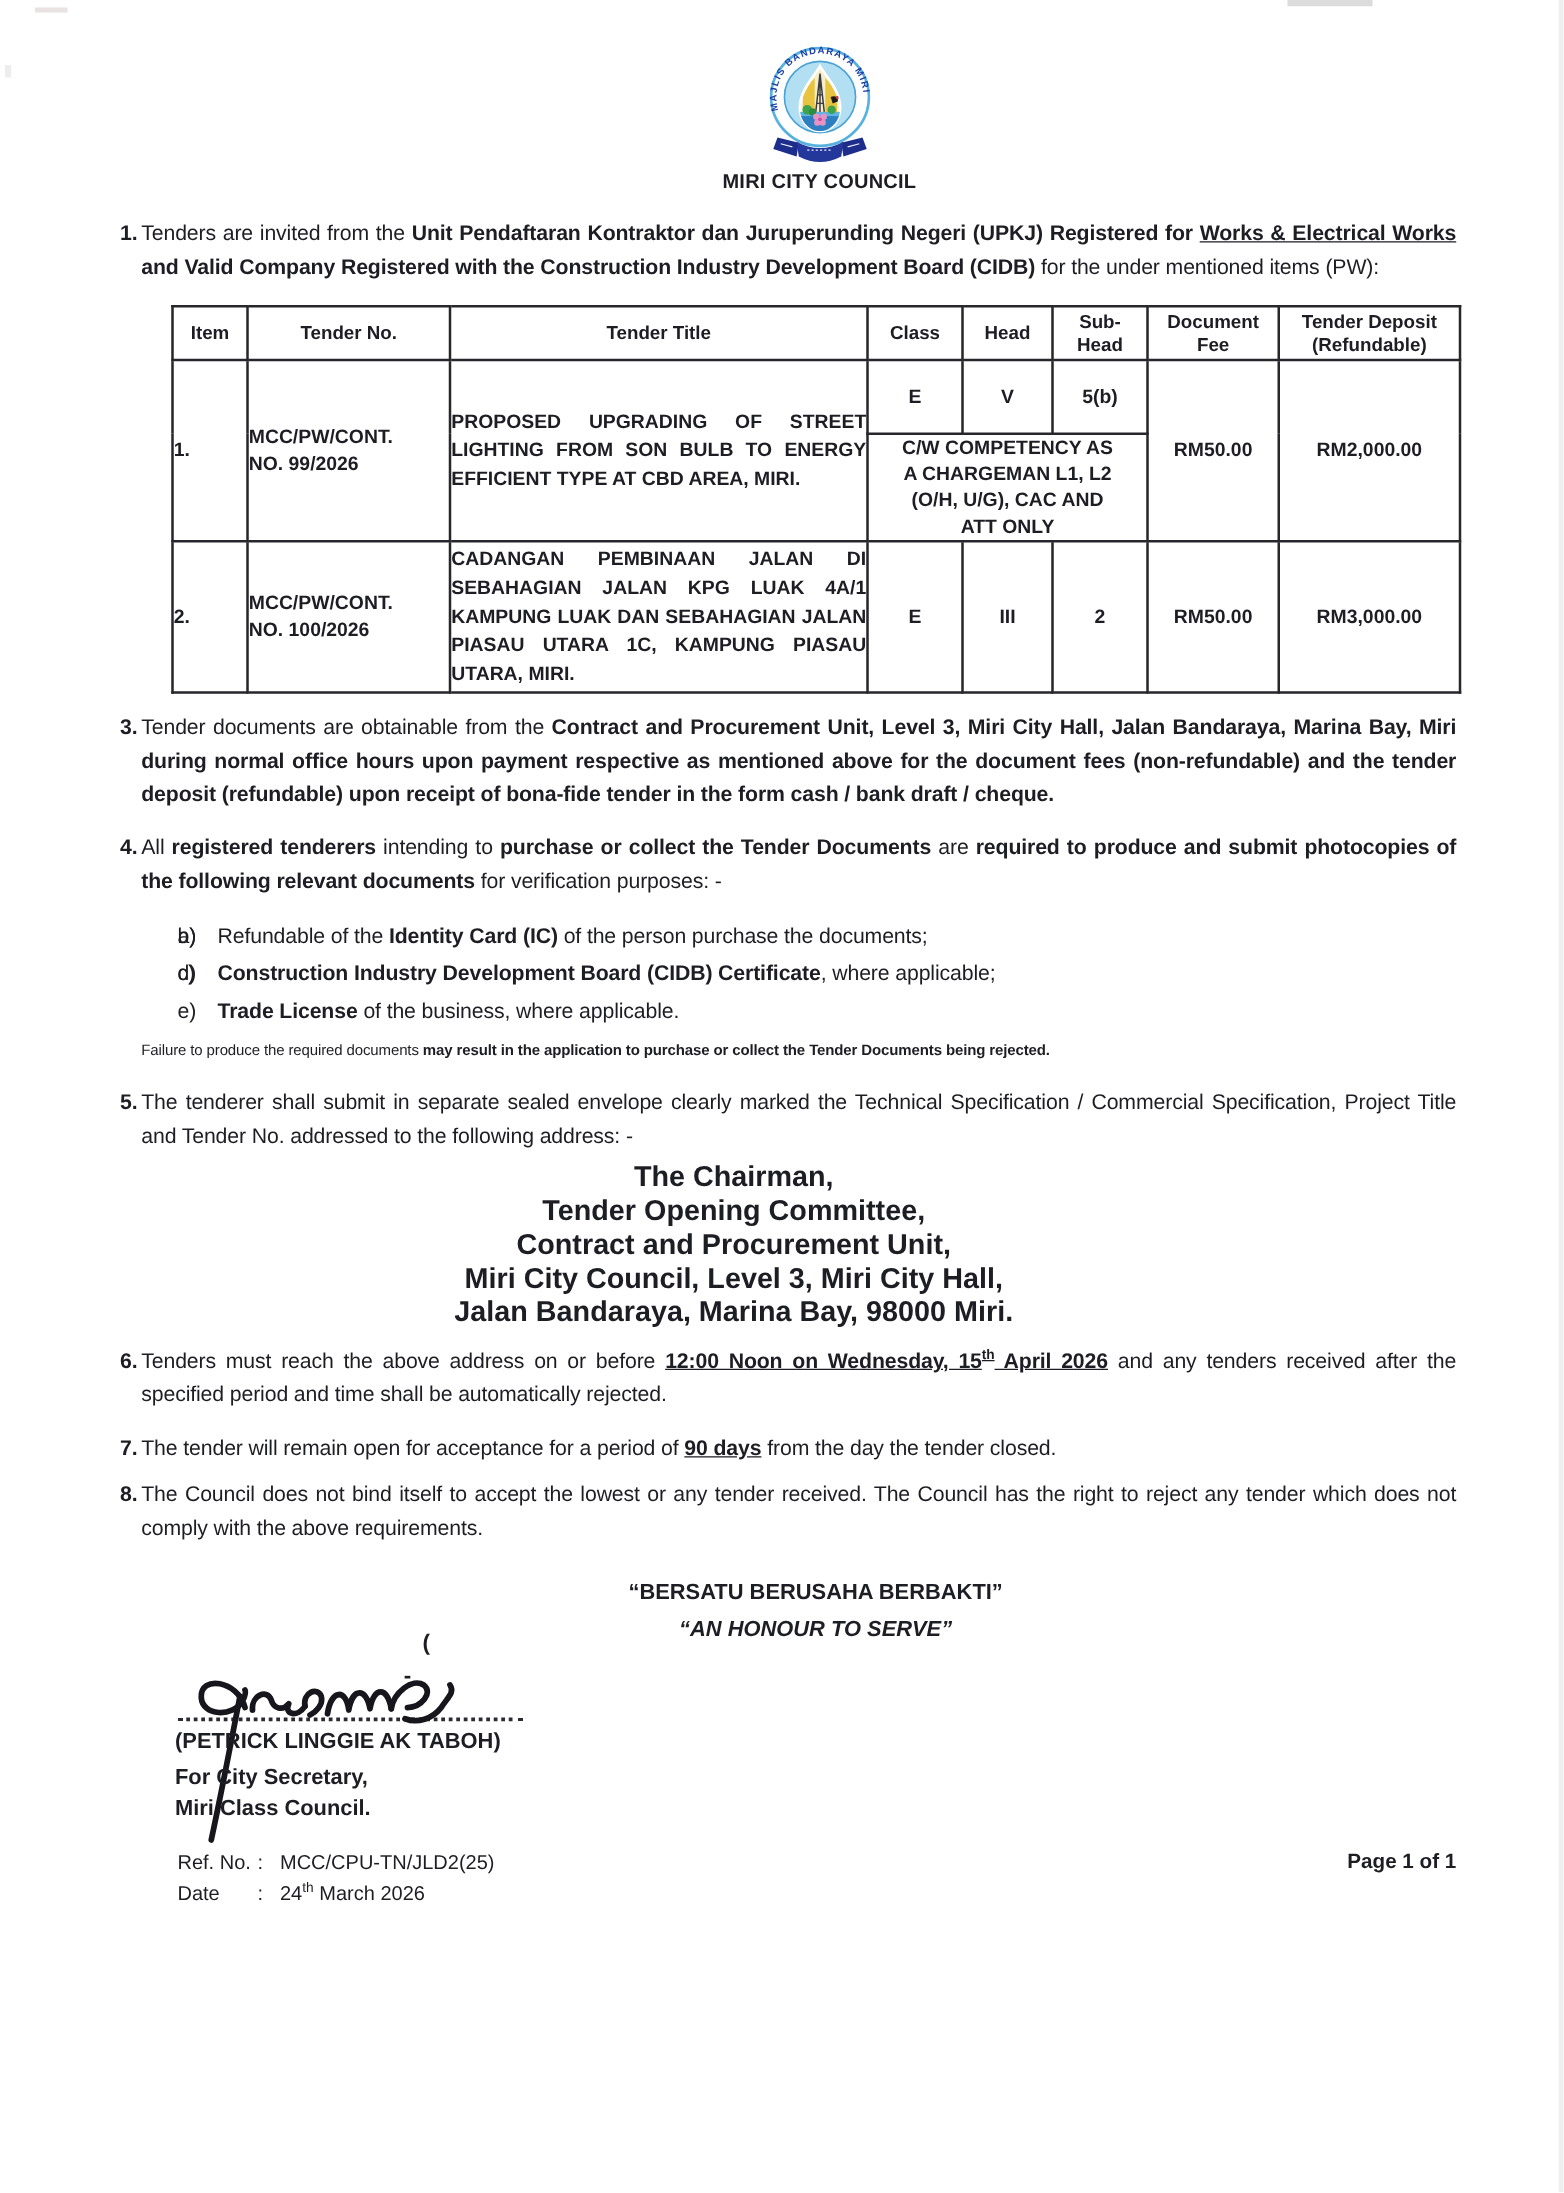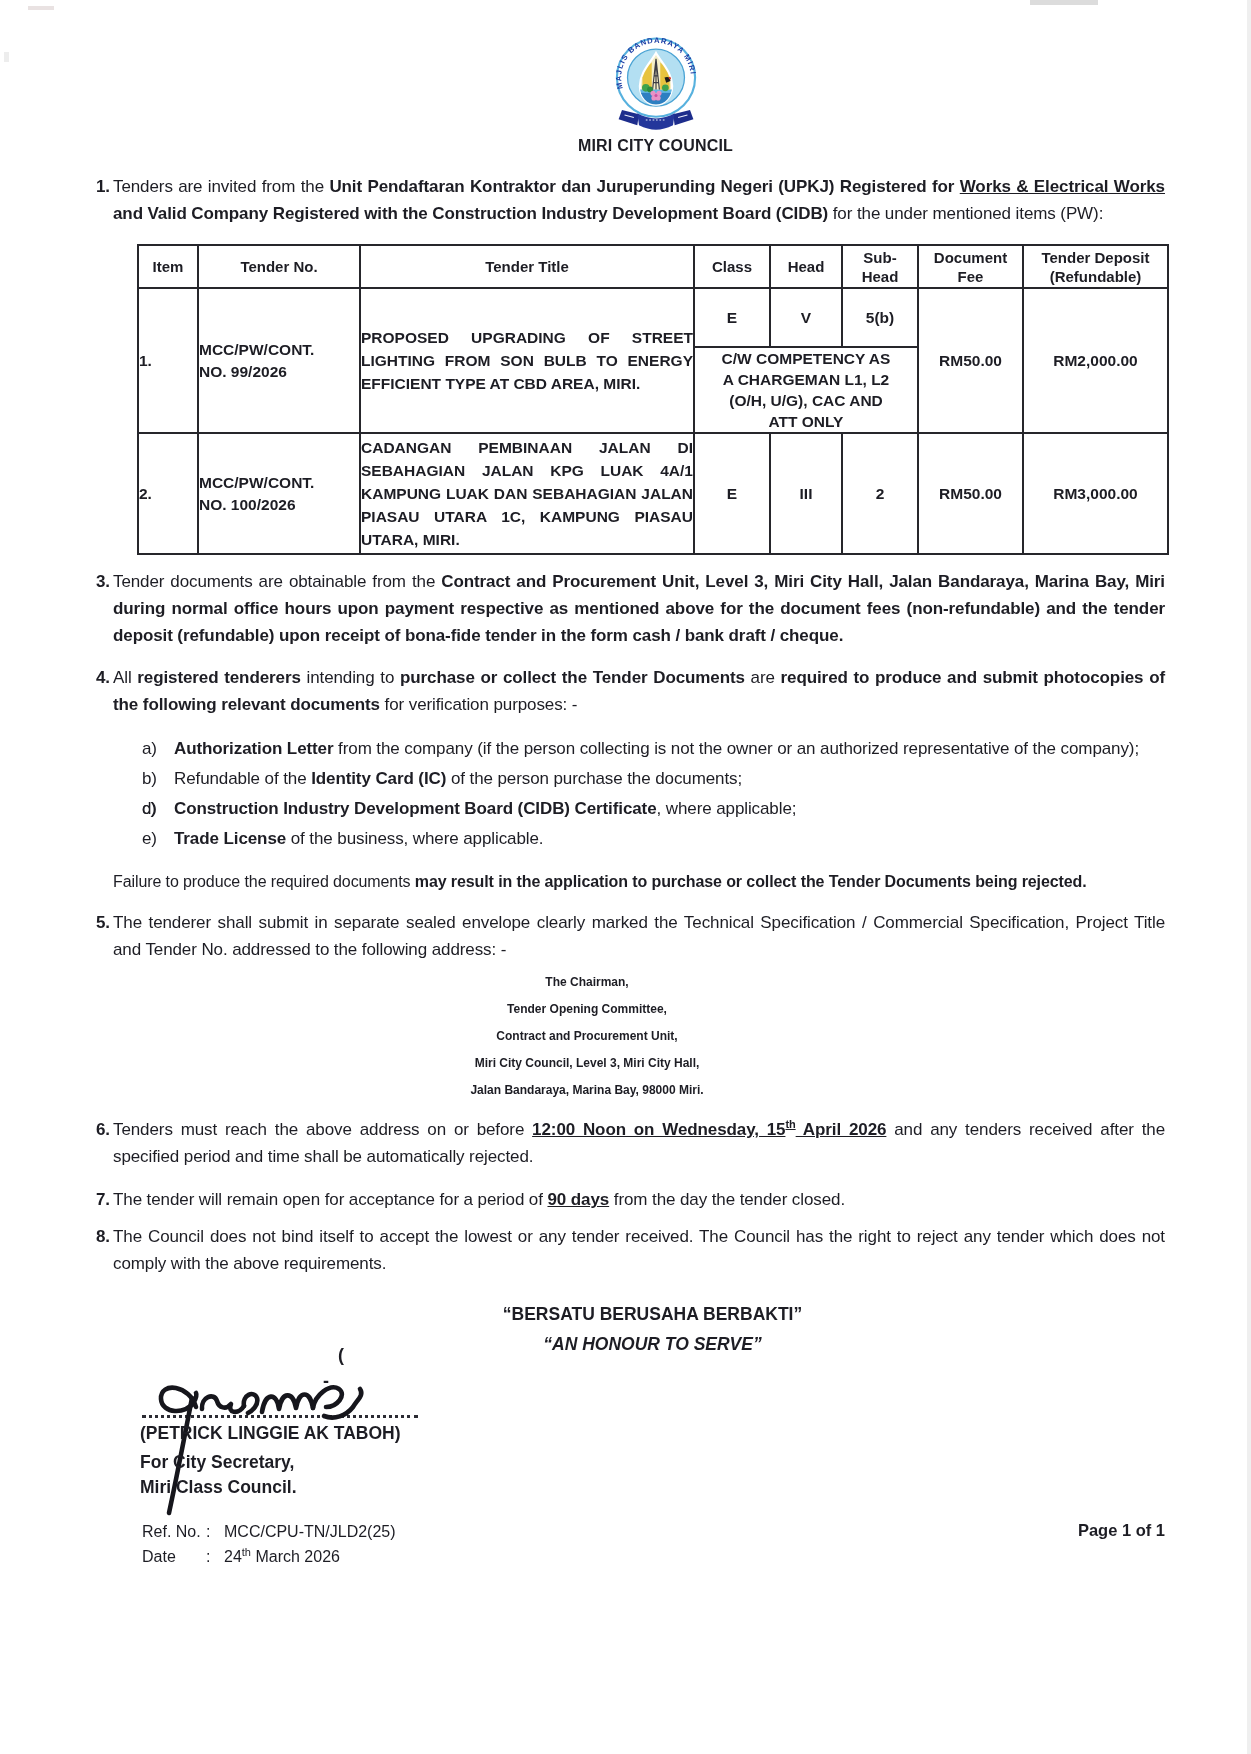--- a/index.html
+++ b/index.html
@@ -18,23 +18,23 @@
   .u{text-decoration:underline;}
   sup{font-size:11px;line-height:0;}
   .c1{margin-top:15px;}
   .tableWrap{margin-top:17px;margin-left:41px;}
   .c3{margin-top:13px;}
   .c4{margin-top:15px;}
   .sublist{margin-top:17px;}
   .sub{position:relative;margin-left:46px;padding-left:32px;font-size:17px;line-height:27px;
        margin-bottom:3px;text-align:justify;letter-spacing:-0.1px;}
   .sub>.letter{position:absolute;left:0;top:0;}
-  .failure{margin-top:16px;padding-left:17px;font-size:16px;line-height:27px;text-align:justify;letter-spacing:-0.1px;}
+  .failure{margin-top:5px;padding-left:17px;font-size:12px;line-height:27px;text-align:justify;letter-spacing:-0.1px;}
   .c5{margin-top:14px;}
-  .addr{margin-top:6px;width:982px;text-align:center;font-weight:bold;font-size:12px;line-height:27px;}
+  .addr{margin-top:6px;width:982px;text-align:center;font-weight:bold;font-size:23px;line-height:27px;}
   .c6{margin-top:12px;}
   .c7{margin-top:16px;}
   .c8{margin-top:10px;}
   
   table.tender{border-collapse:collapse;table-layout:fixed;width:1030px;}
   table.tender td,table.tender th{border:2px solid #26262b;vertical-align:middle;
        font-size:15.5px;font-weight:700;color:#1d1d24;padding:0;}
   table.tender th{font-size:15px;line-height:19px;text-align:center;white-space:pre-line;}
   .td-item{padding-left:13px;text-align:left;}
   .td-no{padding-left:13px;text-align:left;white-space:pre-line;line-height:22px;}
@@ -191,21 +191,20 @@
     </div>
 
     <div class="clause c4">
       <span class="num">4.</span>
       <span><span>All </span><span class="b">registered tenderers</span><span> intending to </span><span class="b">purchase or collect the Tender Documents</span><span> are </span><span class="b">required to produce and submit photocopies of the following relevant documents</span><span> for verification purposes: -</span></span>
     </div>
 
     <div class="sublist">
       <div class="sub">
         <span class="letter">a)</span>
-        <span><span class="b">Authorization Letter</span><span> from the company (if the person collecting is not the owner or an authorized representative of the company);</span></span>
       </div>
       <div class="sub">
         <span class="letter">b)</span>
         <span><span>Refundable of the </span><span class="b">Identity Card (IC)</span><span> of the person purchase the documents;</span></span>
       </div>
       <div class="sub">
         <span class="letter">c)</span>
       </div>
       <div class="sub">
         <span class="letter">d)</span>

